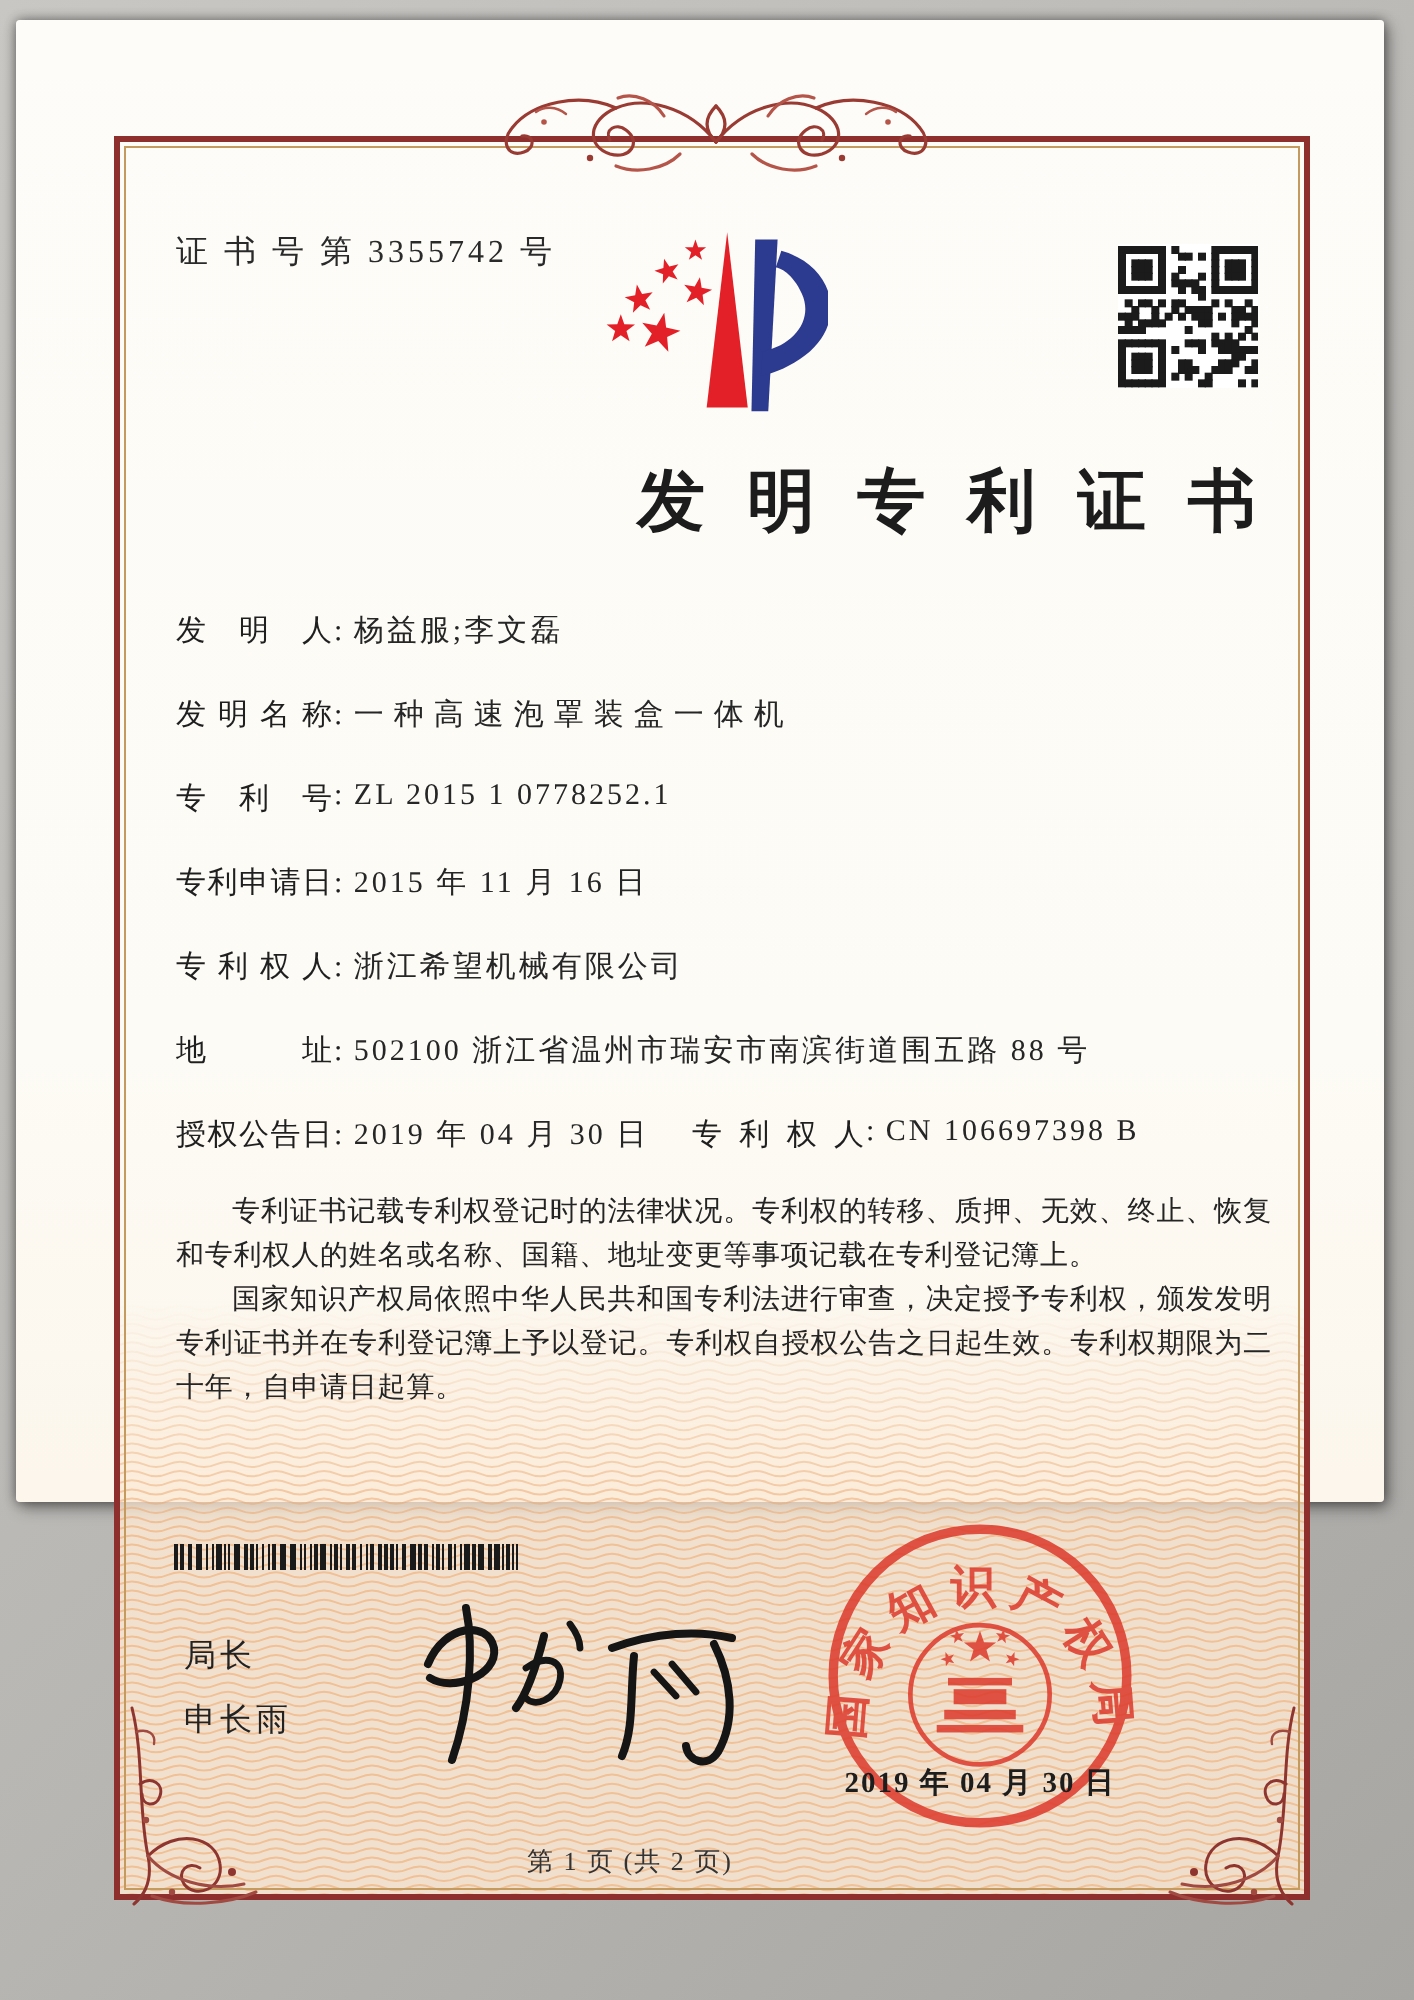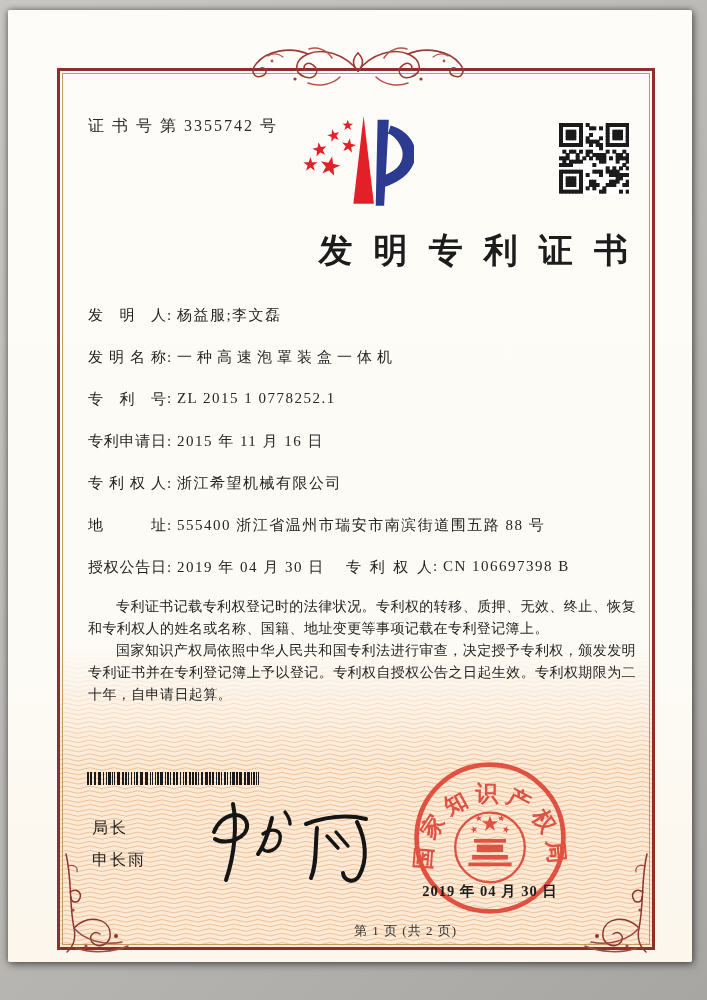--- a/index.html
+++ b/index.html
@@ -3,21 +3,21 @@
 <meta charset="utf-8">
 <style>
   html,body{margin:0;padding:0;}
   body{
     width:707px;height:1000px;overflow:hidden;
     background:linear-gradient(135deg,#c9c7c4 0%,#b8b6b3 55%,#a8a6a3 100%);
     font-family:"Liberation Serif", serif;
     position:relative;
   }
   .paper{
-    position:absolute;left:8px;top:10px;width:684px;height:952px;
+    position:absolute;left:8px;top:10px;width:684px;height:741px;
     background:linear-gradient(180deg,#fdfcf8 0%,#fdfbf5 70%,#fcf6ec 100%);
     box-shadow:0 0 6px rgba(0,0,0,.45), 2px 3px 8px rgba(0,0,0,.35);
     border-radius:2px;
   }
   .frame{
     position:absolute;left:49px;top:58px;width:592px;height:876px;
     border:3px solid #8e2f2e;
   }
   .frame::after{
     content:"";position:absolute;left:2px;top:2px;right:2px;bottom:2px;
@@ -64,21 +64,21 @@
   }
   .signer div{margin-bottom:11px;letter-spacing:2px;}
   .signature{position:absolute;left:178px;top:782px;}
   .seal{position:absolute;left:402px;top:748px;opacity:.93;}
   .seal-date{
     position:absolute;left:402px;top:872px;width:160px;text-align:center;
     font-size:14.5px;font-weight:700;color:#1d1d1d;white-space:nowrap;
     letter-spacing:1px;
   }
   .footer{
-    position:absolute;left:189px;top:912px;width:260px;text-align:right;
+    position:absolute;left:177px;top:912px;width:260px;text-align:center;
     font-size:13px;color:#333;letter-spacing:1px;
   }
 </style>
 </head>
 <body>
 
 <div class="paper">
 
   <svg class="waves-svg" width="592" height="300">
     <defs>
@@ -450,21 +450,21 @@
     <div class="frow">
       <span class="flabel">专利申请日</span><span class="fcolon">:</span>
       <span class="fvalue">2015 年 11 月 16 日</span>
     </div>
     <div class="frow">
       <span class="flabel">专利权人</span><span class="fcolon">:</span>
       <span class="fvalue">浙江希望机械有限公司</span>
     </div>
     <div class="frow">
       <span class="flabel">地址</span><span class="fcolon">:</span>
-      <span class="fvalue">555400 浙江省温州市瑞安市南滨街道围五路 88 号</span>
+      <span class="fvalue">502100 浙江省温州市瑞安市南滨街道围五路 88 号</span>
     </div>
     <div class="frow">
       <span class="flabel">授权公告日</span><span class="fcolon">:</span>
       <span class="fvalue">2019 年 04 月 30 日</span>
       <span class="pair2">
         <span class="flabel" style="width:86px">专利权人</span><span class="fcolon">:</span>
         <span class="fvalue">CN 106697398 B</span>
       </span>
     </div>
   </div>

